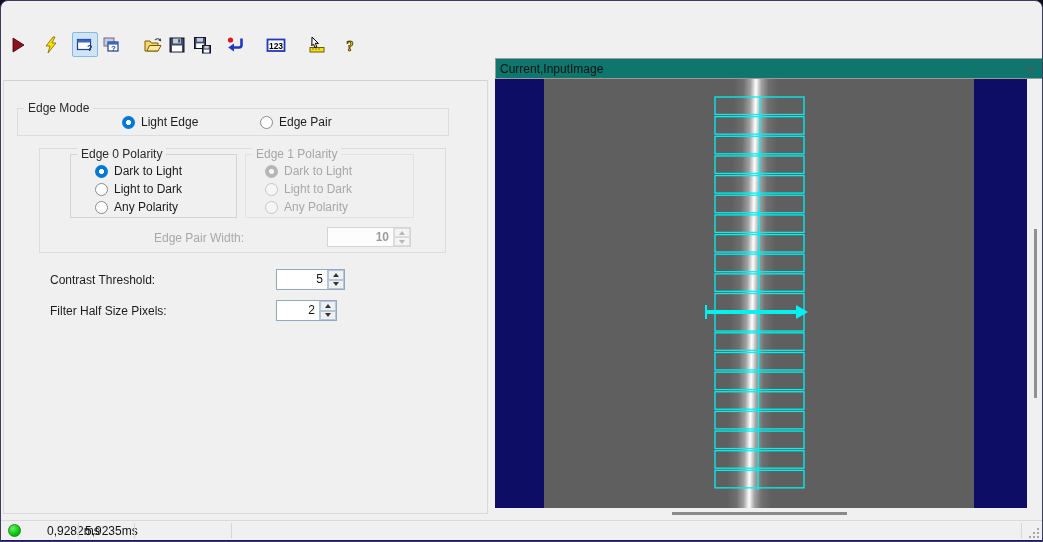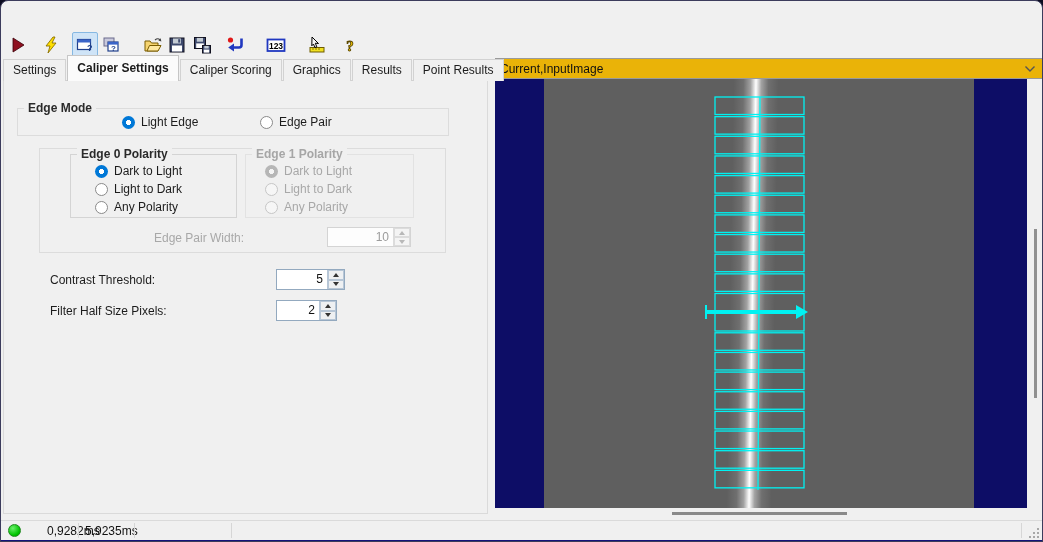--- a/index.html
+++ b/index.html
@@ -19,21 +19,21 @@
   .tbsp{width:8px;}
   
   .tabstrip{position:absolute;left:2px;top:58px;display:flex;align-items:flex-end;height:22px;z-index:2;}
   .tab{position:relative;background:#f0f0f0;border:1px solid #d2d2d2;border-bottom:none;
        font-size:12px;color:#1c1c1c;padding:3px 9px 4px 9px;margin-right:1px;z-index:1;}
   .tab.active{background:#fbfbfb;font-weight:bold;padding-top:5px;padding-bottom:6px;z-index:3;border-color:#c6c6c6;}
   .tabline{position:absolute;left:2px;top:79px;width:485px;height:1px;background:#d2d2d2;z-index:0;}
   .pagebox{position:absolute;left:2px;top:79px;width:485px;height:434px;border:1px solid #dadada;border-top:none;box-sizing:border-box;z-index:0;}
   
   .group{position:absolute;border:1px solid #dcdcdc;box-sizing:border-box;}
-  .legend{position:absolute;top:-8px;left:6px;background:#f0f0f0;padding:0 4px;font-size:12px;color:#2a2a2a;white-space:nowrap;font-weight:bold;}
+  .legend{position:absolute;top:-8px;left:6px;background:#f0f0f0;padding:0 4px;font-size:12px;color:#2a2a2a;white-space:nowrap;}
   .legend.dis{color:#a6a6a6;}
   .rrow{position:absolute;display:flex;align-items:center;gap:6px;white-space:nowrap;}
   .rlabel{font-size:12px;color:#1c1c1c;}
   .rlabel.dis{color:#a8a8a8;}
   .radio{width:13px;height:13px;border-radius:50%;background:#fff;border:1px solid #8a8a8a;box-sizing:border-box;flex:0 0 auto;}
   .radio.checked{border:none;background:radial-gradient(circle,#fff 0 2.6px,#0078d7 2.6px);}
   .radio.dis{border:1px solid #c6c6c6;background:#f6f6f6;}
   .radio.dis.checked{border:none;background:radial-gradient(circle,#f4f4f4 0 2.6px,#b6b6b6 2.6px);}
   .fldlabel{position:absolute;font-size:12px;color:#1c1c1c;white-space:nowrap;}
   .fldlabel.dis{color:#a8a8a8;}
@@ -44,21 +44,21 @@
   .spin .sb{flex:1;background:#eef0f2;border:1px solid #b7c6d6;display:flex;align-items:center;justify-content:center;box-sizing:border-box;}
   .tri-up{width:0;height:0;border-left:3px solid transparent;border-right:3px solid transparent;border-bottom:4px solid #333;}
   .tri-dn{width:0;height:0;border-left:3px solid transparent;border-right:3px solid transparent;border-top:4px solid #333;}
   .spin.dis{border-color:#d4d4d4;background:#fdfdfd;}
   .spin.dis .val{color:#9c9c9c;}
   .spin.dis .btns{border-left-color:#dcdcdc;}
   .spin.dis .sb{background:#f4f4f4;border-color:#dcdcdc;}
   .spin.dis .tri-up{border-bottom-color:#b8b8b8;}
   .spin.dis .tri-dn{border-top-color:#b8b8b8;}
   
-  .combo{position:absolute;left:494px;top:57px;width:548px;height:21px;background:#eab308;border:1px solid #9a9a9a;
+  .combo{position:absolute;left:494px;top:57px;width:548px;height:21px;background:#0f766e;border:1px solid #9a9a9a;
          box-sizing:border-box;display:flex;align-items:center;font-size:12px;color:#111;padding-left:4px;}
   .combo .chev{margin-left:auto;margin-right:6px;}
   .viewport{position:absolute;left:494px;top:78px;width:549px;height:429px;background:#5f5f5f;overflow:hidden;}
   .navy{position:absolute;top:0;height:429px;background:#0d0d66;}
   .grayimg{position:absolute;top:0;left:49px;width:430px;height:429px;background:#5f5f5f;overflow:hidden;}
   .stripe{position:absolute;left:186px;top:-6px;width:45px;height:442px;transform:rotate(0.95deg);
           background:linear-gradient(90deg,rgba(255,255,255,0) 0%,rgba(255,255,255,0.10) 22%,rgba(255,255,255,0.42) 38%,#ffffff 50%,rgba(255,255,255,0.42) 62%,rgba(255,255,255,0.10) 78%,rgba(255,255,255,0) 100%);}
   .vtrack{position:absolute;left:532px;top:0;width:17px;height:429px;background:#f0f0f0;}
   .vthumb{position:absolute;left:7px;top:150px;width:3px;height:169px;background:#909090;}
   #overlay{position:absolute;left:0;top:0;width:549px;height:429px;}
@@ -167,28 +167,20 @@
     <span class="tbsp"></span>
     <span class="tbtn">
       <svg width="16" height="18" viewBox="0 0 16 18">
         <text x="8" y="14.5" font-size="15" font-weight="bold" fill="#f0c400" stroke="#5c4800" stroke-width="0.9" text-anchor="middle" font-family="Liberation Serif,serif">?</text>
       </svg>
     </span>
   </div>
 
   <div class="tabline"></div>
   <div class="pagebox"></div>
-  <div class="tabstrip">
-    <div class="tab">Settings</div>
-    <div class="tab active">Caliper Settings</div>
-    <div class="tab">Caliper Scoring</div>
-    <div class="tab">Graphics</div>
-    <div class="tab">Results</div>
-    <div class="tab">Point Results</div>
-  </div>
 
   <div class="group" style="left:16px;top:107px;width:432px;height:28px;">
     <span class="legend">Edge Mode</span>
     <div class="rrow" style="left:104px;top:6px;">
       <span class="radio checked"></span>
       <span class="rlabel">Light Edge</span>
     </div>
     <div class="rrow" style="left:242px;top:6px;">
       <span class="radio"></span>
       <span class="rlabel">Edge Pair</span>
@@ -223,21 +215,21 @@
         <span class="radio dis"></span>
         <span class="rlabel dis">Light to Dark</span>
       </div>
       <div class="rrow" style="left:19px;top:45px;">
         <span class="radio dis"></span>
         <span class="rlabel dis">Any Polarity</span>
       </div>
     </div>
 
     <span class="fldlabel dis" style="left:114px;top:82px;">Edge Pair Width:</span>
-    <div class="spin dis" style="left:287px;top:78px;width:84px;height:20px;">
+    <div class="spin dis" style="left:287px;top:78px;width:84px;height:20px;font-weight:bold;">
       <span class="val">10</span>
       <span class="btns">
         <span class="sb">
             <i class="tri-up"></i>
           </span>
         <span class="sb">
             <i class="tri-dn"></i>
           </span>
       </span>
     </div>

